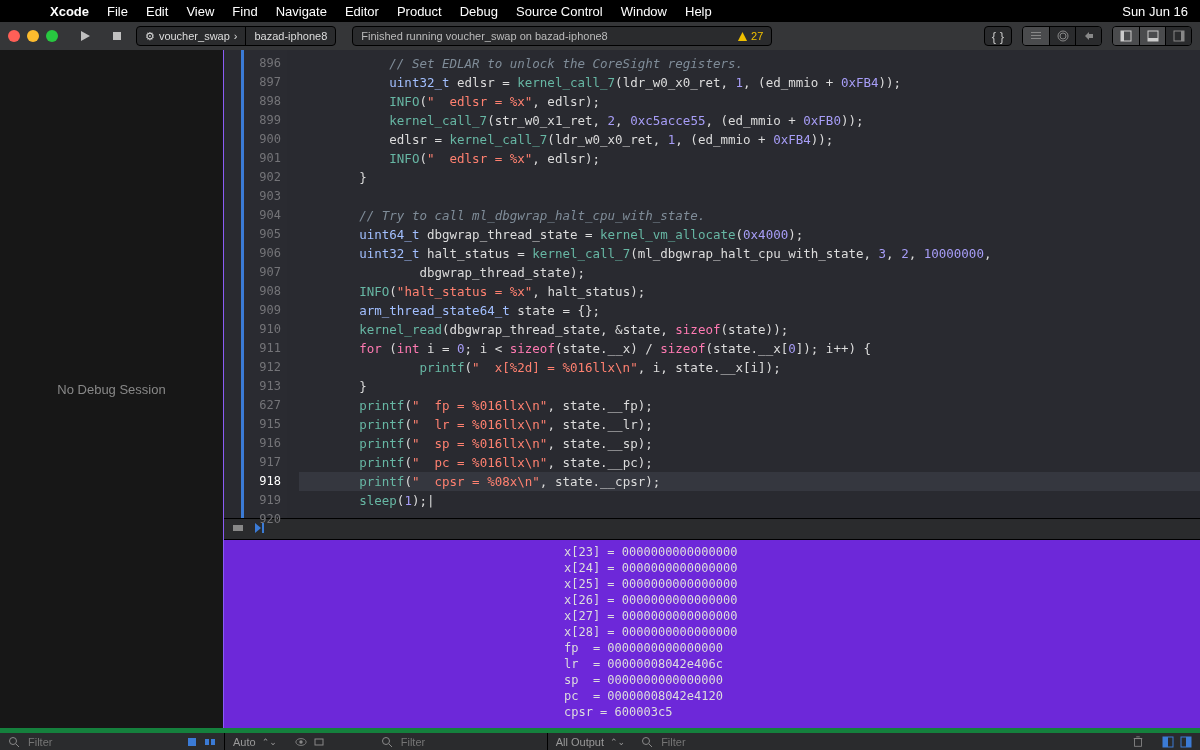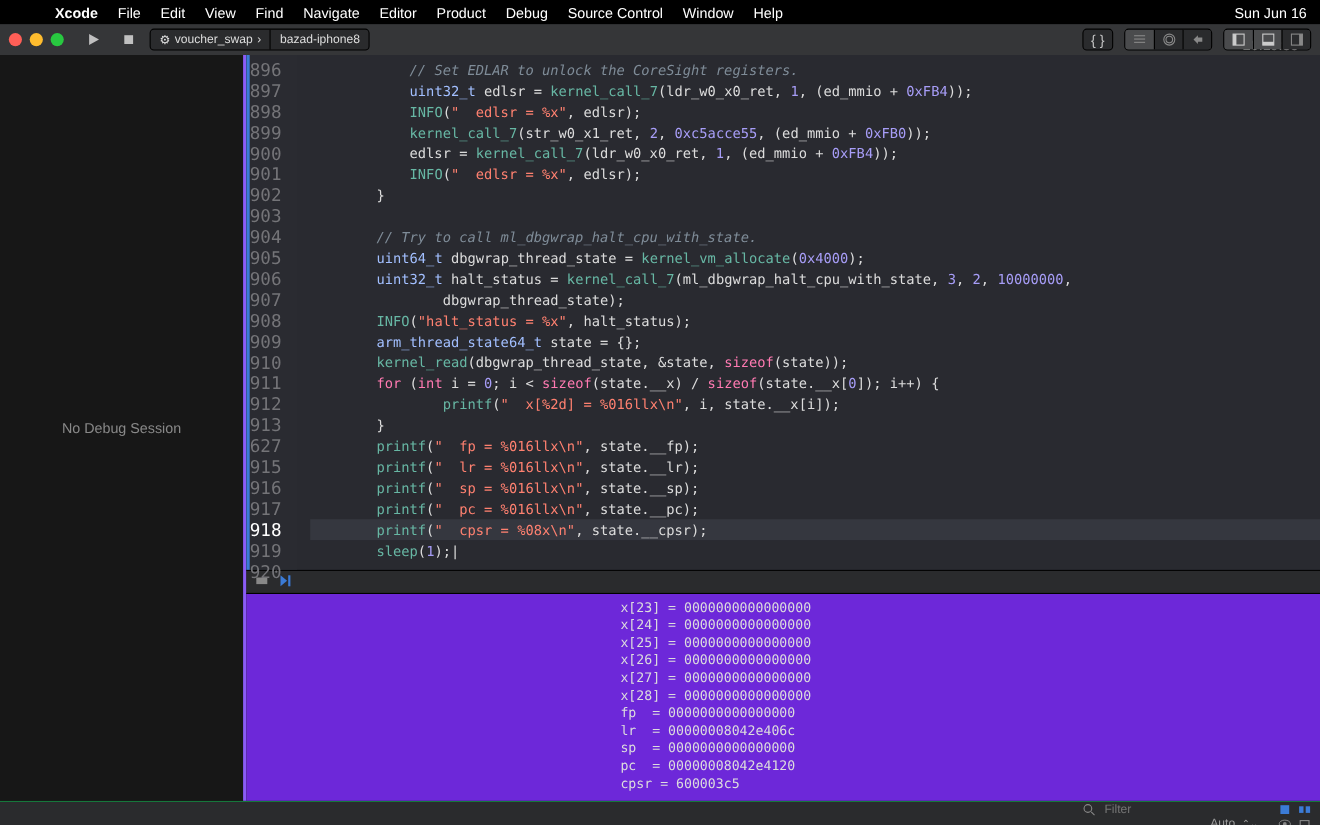--- a/index.html
+++ b/index.html
@@ -119,46 +119,47 @@
     height: calc(750px - 22px - 28px - 22px);
   }
   .sidebar {
     width:224px;
     background:var(--bg-darker);
     display:flex;
     align-items:center;
     justify-content:center;
     color:#888;
     font-size:13px;
-    border-right:3px solid #8b5cf6;
+    border-right:1px solid #8b5cf6;
   }
   .main {
     flex:1;
     display:flex;
     flex-direction:column;
     min-width:0;
   }
   .editor-wrap {
     flex:1;
     display:flex;
     min-height:0;
     background:var(--bg-editor);
     position:relative;
   }
   .gutter {
     width:46px;
     background:var(--bg-gutter);
-    text-align:left;
+    text-align:right;
     padding:4px 6px 4px 0;
     font-family: "SF Mono", Menlo, monospace;
-    font-size:16px;
+    font-size:12px;
     line-height:19px;
     color:var(--text-gutter);
     border-left:3px solid var(--gutter-highlight);
     user-select:none;
+    margin-left:17px;
   }
   .gutter .ln.hl { color:#fff; }
   .code {
     flex:1;
     padding:4px 0 4px 12px;
     font-family:"SF Mono", Menlo, monospace;
     font-size:12.5px;
     line-height:19px;
     white-space:pre;
     overflow:hidden;
@@ -193,26 +194,25 @@
     line-height:16px;
     color:#ddd;
     padding:4px 0 0 340px;
     white-space:pre;
     overflow:hidden;
   }
   
   .bottombar {
     height:22px;
     background:#2a2b2d;
-    border-top:1px solid #15803d;
-    display:flex;
-    align-items:flex-end;
+    border-top:5px solid #15803d;
+    display:flex;
+    align-items:flex-start;
     font-size:11px;
     color:#999;
-    flex-direction:column;
   }
   .bottombar .cell {
     display:flex; align-items:center; gap:6px;
     padding:0 8px;
     height:100%;
   }
   .bottombar .vsep { width:1px; height:100%; background:#000; }
   .bottombar input {
     background:transparent; border:none; outline:none;
     color:#ccc; font-size:11px; width:120px;
@@ -291,20 +291,30 @@
     <div class="seg">
       <span>⚙︎</span>
       <span>voucher_swap</span>
       <span>›</span>
     </div>
     <div class="sep"></div>
     <div class="seg">
       <span>bazad-iphone8</span>
     </div>
   </div>
+  <div class="status-pill">
+    <span>Finished running voucher_swap on bazad-iphone8</span>
+    <span class="grow"></span>
+    <span class="warn-badge">
+      <svg width="11" height="11" viewBox="0 0 12 12">
+          <polygon points="6,1 11,11 1,11" fill="#f0c000"></polygon>
+        </svg>
+      <span>27</span>
+    </span>
+  </div>
   <div class="tb-right">
     <div class="tb-btn" style="border:1px solid #000;border-radius:4px;width:28px;background:#2a2b2d">{ }</div>
     <div class="tb-seg">
       <span class="on">
           <svg class="ico-sm" viewBox="0 0 12 12">
             <rect x="1" y="2" width="10" height="1"></rect>
             <rect x="1" y="5" width="10" height="1"></rect>
             <rect x="1" y="8" width="10" height="1"></rect>
           </svg>
         </span>

